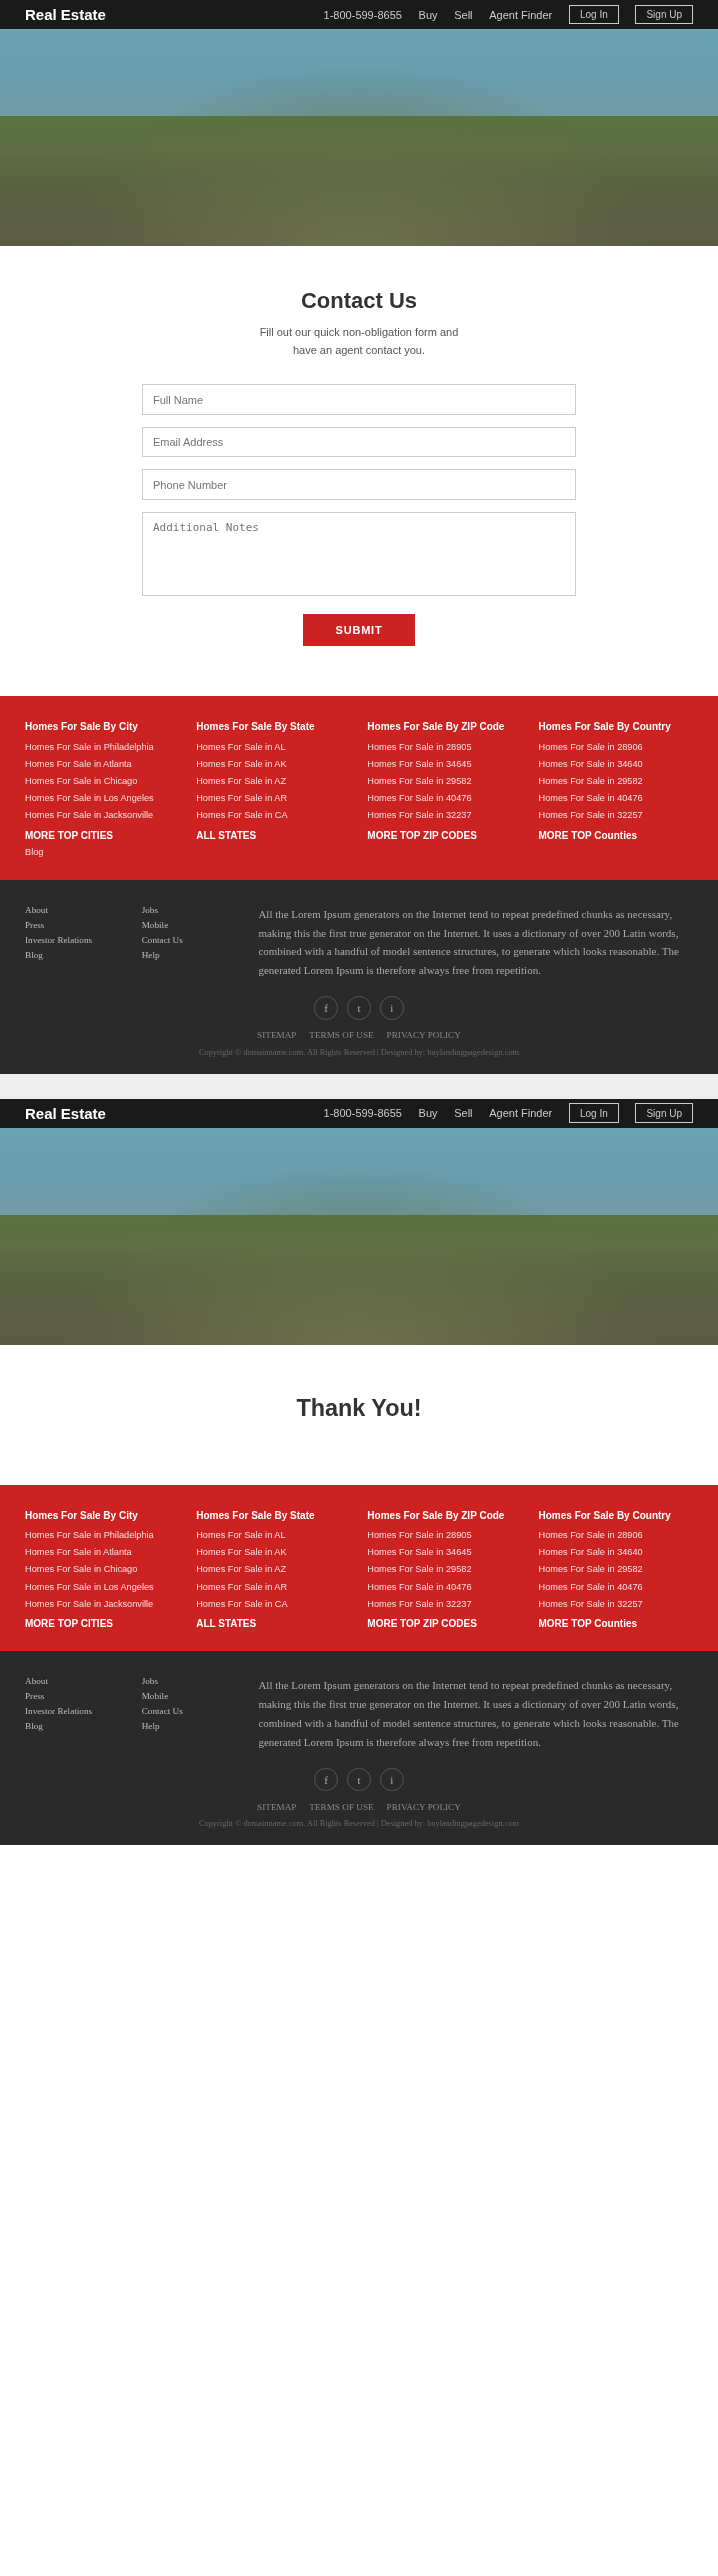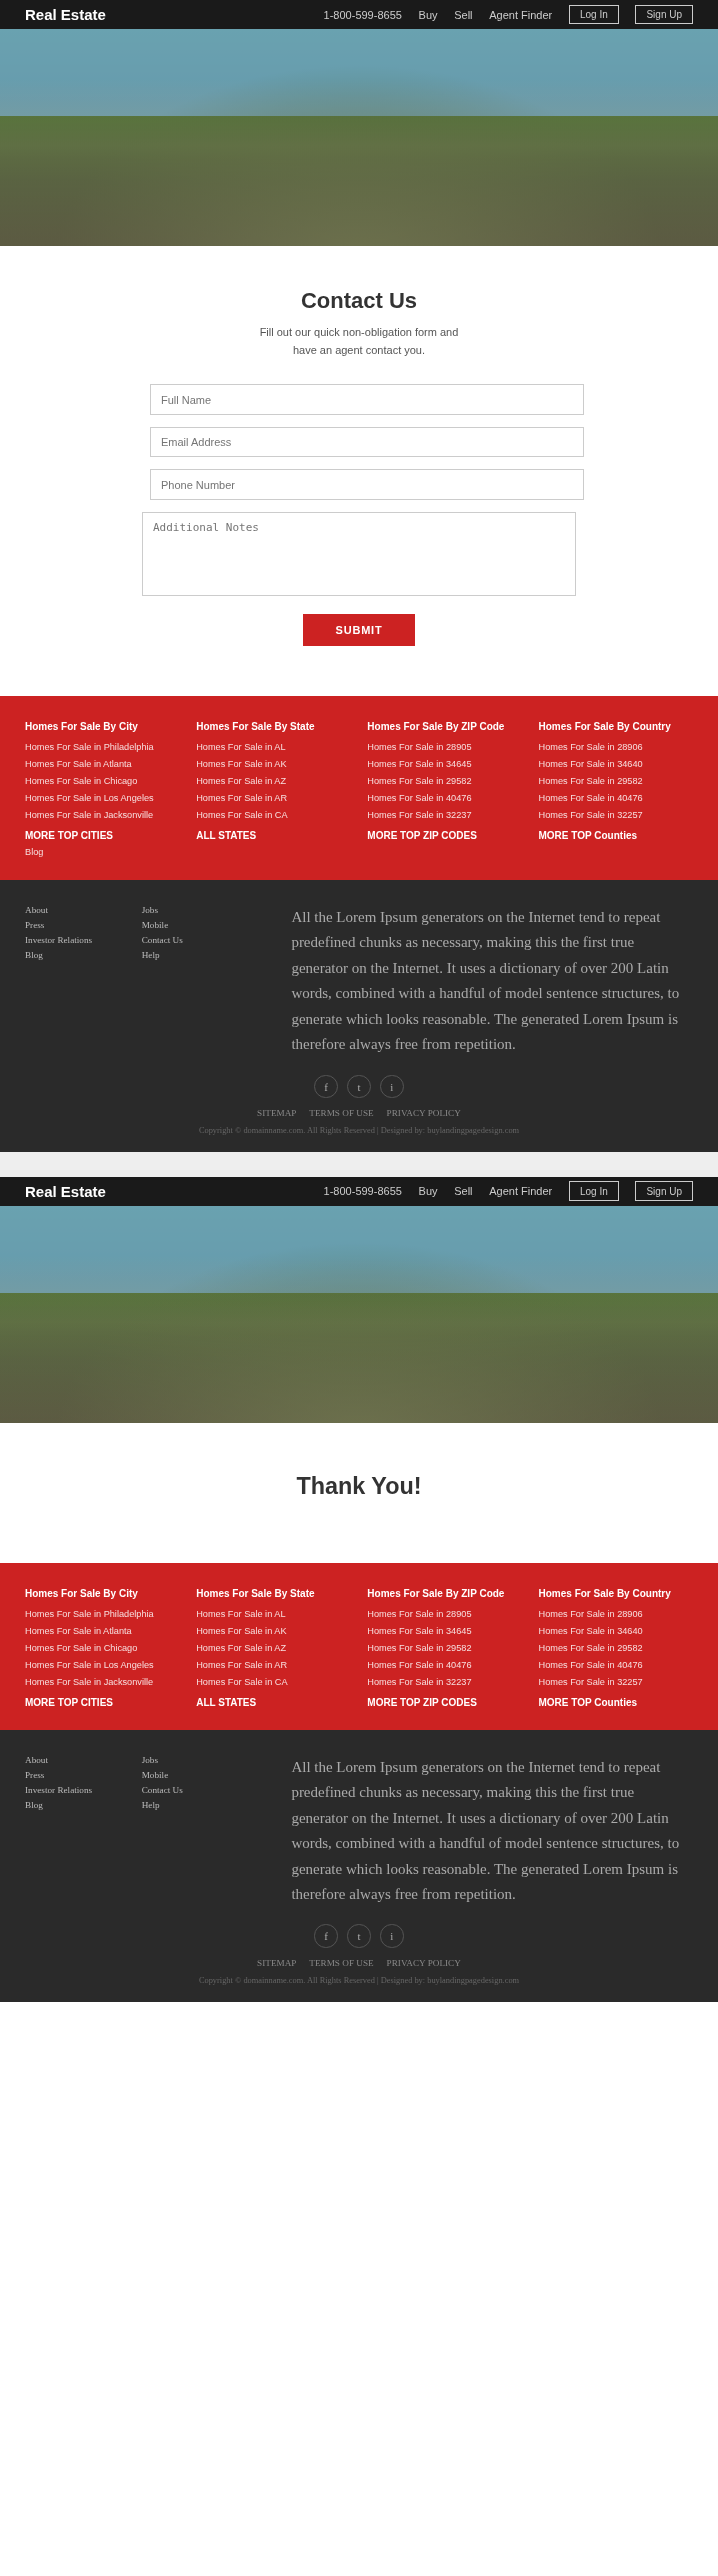--- a/index.html
+++ b/index.html
@@ -95,21 +95,20 @@
       margin: 0 auto;
     }
     .form-input {
       width: 100%;
       padding: 8.4px 10px;
       border: 0.8px solid #ccc;
       margin-bottom: 11.7px;
       font-size: 11px;
       color: #999;
       outline: none;
-      margin-left: 8px;
     }
     .form-textarea {
       width: 100%;
       padding: 8.4px 10px;
       border: 0.8px solid #ccc;
       margin-bottom: 16.7px;
       font-size: 11px;
       color: #999;
       height: 84px;
       resize: none;
@@ -172,24 +171,23 @@
       margin-bottom: 16.7px;
     }
     .dark-footer-col a, .dark-footer-col span {
       display: block;
       font-size: 9.2px;
       color: #bbb;
       text-decoration: none;
       margin-bottom: 5px;
     }
     .dark-footer-desc {
-      font-size: 15px;
+      font-size: 11px;
       color: #aaa;
       line-height: 1.7;
-      margin-left: 33px;
     }
     .social-icons {
       text-align: center;
       margin: 13.4px 0 8.4px;
     }
     .social-icon {
       display: inline-block;
       width: 23.4px;
       height: 23.4px;
       border: 0.8px solid #555;

